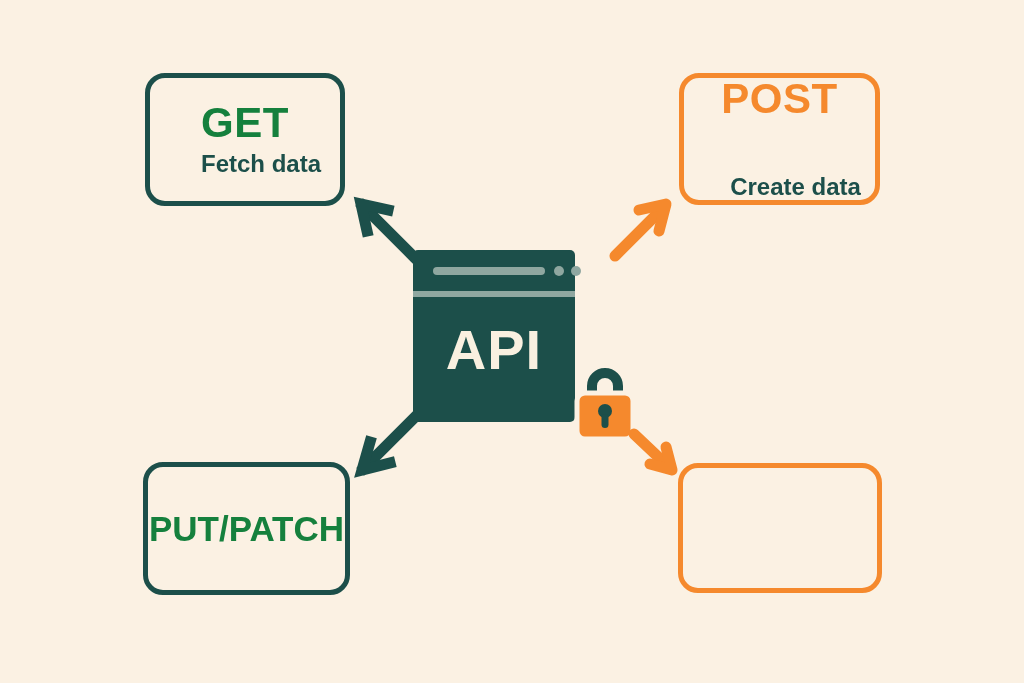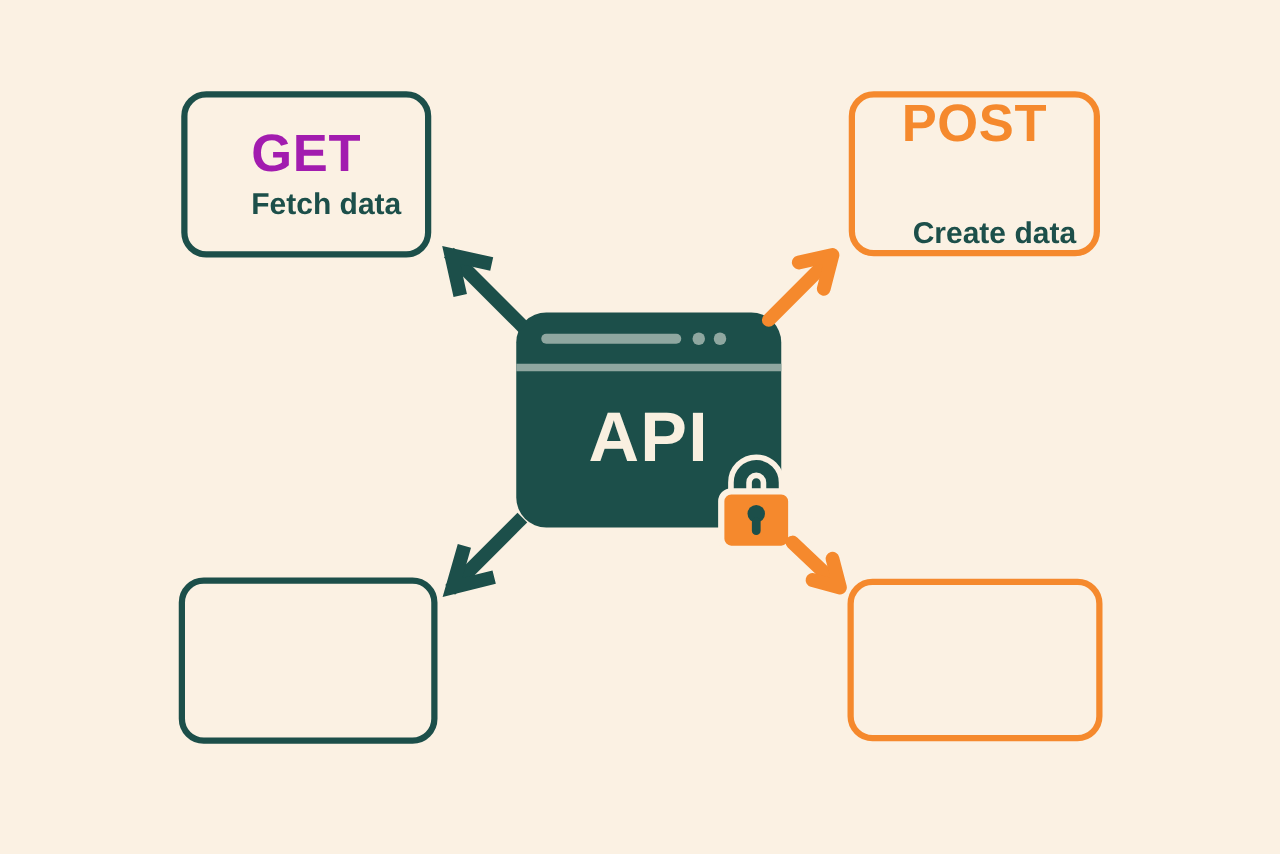--- a/index.html
+++ b/index.html
@@ -22,43 +22,43 @@
     align-items:center;
     justify-content:center;
     gap:7px;
     text-align:center;
   }
   .method-box.orange{border-color:#f5892d;}
   .method-title{
     font-weight:bold;
     font-size:42px;
     letter-spacing:0.5px;
-    color:#a21caf;
+    color:#15803d;
     line-height:1;
   }
   .method-box.orange .method-title{color:#f5892d;}
   .method-title.small{font-size:35px;letter-spacing:0;}
   .method-sub{
     font-weight:bold;
     font-size:24px;
     color:#1c4f4a;
     line-height:1.1;
     margin-left:32px;
   }
   #box-get{left:145px;top:73px;width:200px;height:133px;}
   #box-post{left:679px;top:73px;width:201px;height:132px;justify-content:space-between;}
   #box-put{left:143px;top:462px;width:207px;height:133px;}
   #box-delete{left:678px;top:463px;width:204px;height:130px;}
 
   
   .browser{
     position:absolute;
-    left:413px;top:250px;width:212px;height:172px;
+    left:413px;top:250px;width:162px;height:172px;
     background:#1c4f4a;
-    border-radius:24px;
+    border-radius:5px;
   }
   .browser .address-line{
     position:absolute;left:20px;top:17px;width:112px;height:8px;
     border-radius:5px;background:#8fa7a0;
   }
   .browser .dot{
     position:absolute;top:16px;width:10px;height:10px;border-radius:50%;
     background:#8fa7a0;
   }
   .browser .dot.d1{left:141px;}
@@ -85,20 +85,21 @@
     <div class="method-title">GET</div>
     <div class="method-sub">Fetch data</div>
   </div>
 
   <div class="method-box orange" id="box-post">
     <div class="method-title">POST</div>
     <div class="method-sub">Create data</div>
   </div>
 
   <div class="method-box" id="box-put">
+    <div class="method-title small">PUT/PATCH</div>
   </div>
 
   <div class="method-box orange" id="box-delete">
   </div>
 
   <div class="browser">
     <div class="address-line"></div>
     <div class="dot d1"></div>
     <div class="dot d2"></div>
     <div class="divider"></div>

